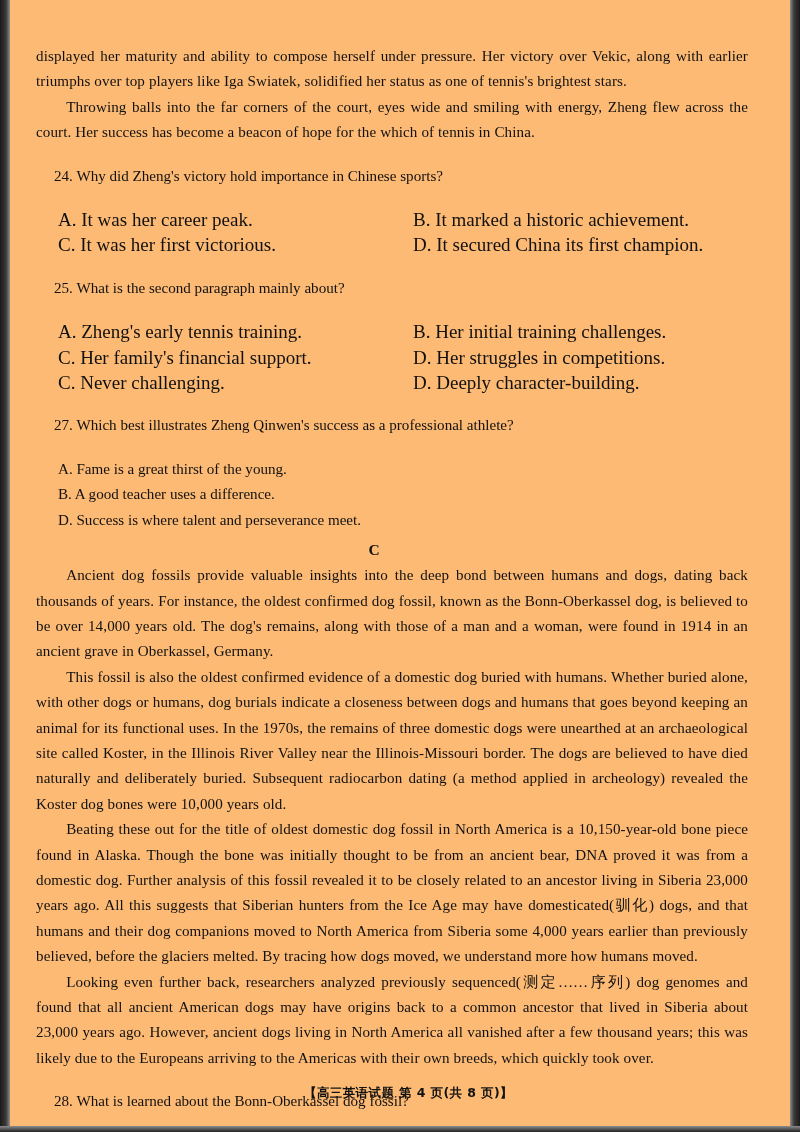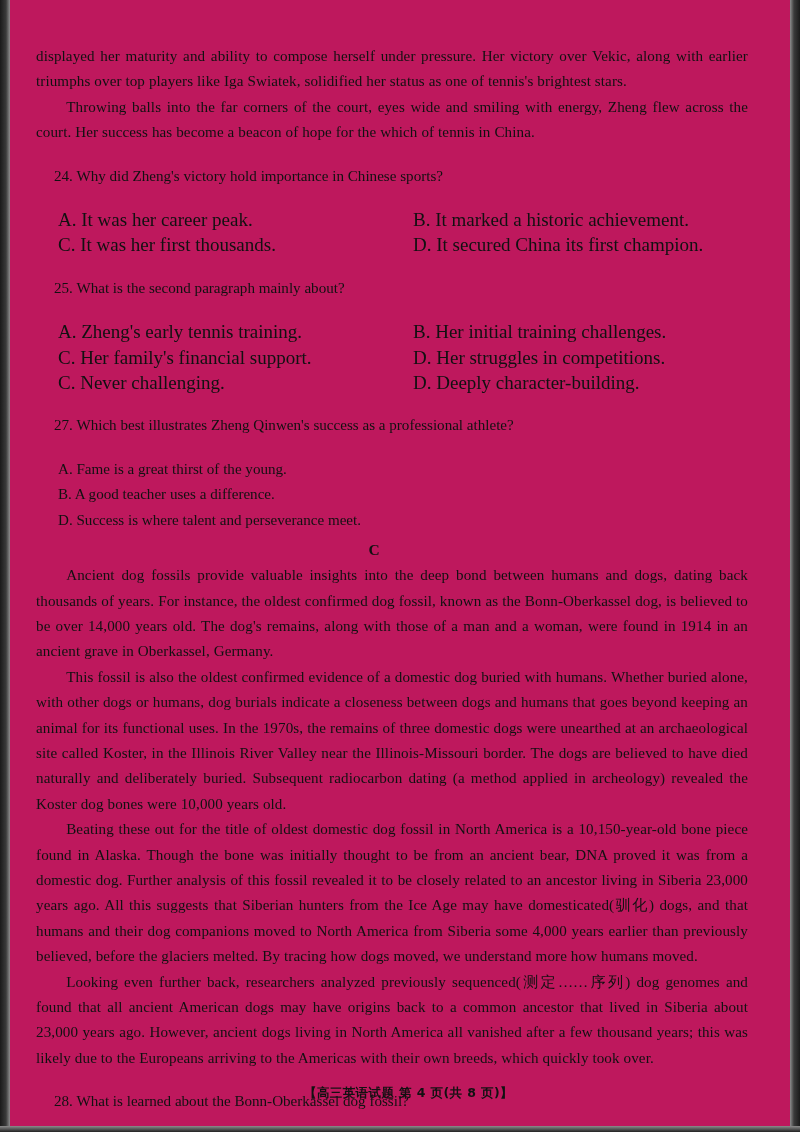--- a/index.html
+++ b/index.html
@@ -5,21 +5,21 @@
 <style>
   html, body {
     margin: 0;
     padding: 0;
     background: #ffffff;
   }
   .page {
     position: relative;
     width: 800px;
     height: 1132px;
-    background: #be185d;
+    background: #fdba74;
     overflow: hidden;
     font-family: "Liberation Serif", "DejaVu Serif", serif;
     color: #111111;
   }
   
   .edge-band {
     position: absolute;
     top: 0;
     bottom: 0;
     width: 10px;
@@ -107,21 +107,21 @@
 
     <div class="q-stem">
       <span>24.</span>
       <span>Why did Zheng's victory hold importance in Chinese sports?</span>
     </div>
     <div class="opt-row">
       <div class="opt-col-a">A. It was her career peak.</div>
       <div class="opt-col-b">B. It marked a historic achievement.</div>
     </div>
     <div class="opt-row">
-      <div class="opt-col-a">C. It was her first thousands.</div>
+      <div class="opt-col-a">C. It was her first victorious.</div>
       <div class="opt-col-b">D. It secured China its first champion.</div>
     </div>
 
     <div class="q-stem">
       <span>25.</span>
       <span>What is the second paragraph mainly about?</span>
     </div>
     <div class="opt-row">
       <div class="opt-col-a">A. Zheng's early tennis training.</div>
       <div class="opt-col-b">B. Her initial training challenges.</div>

